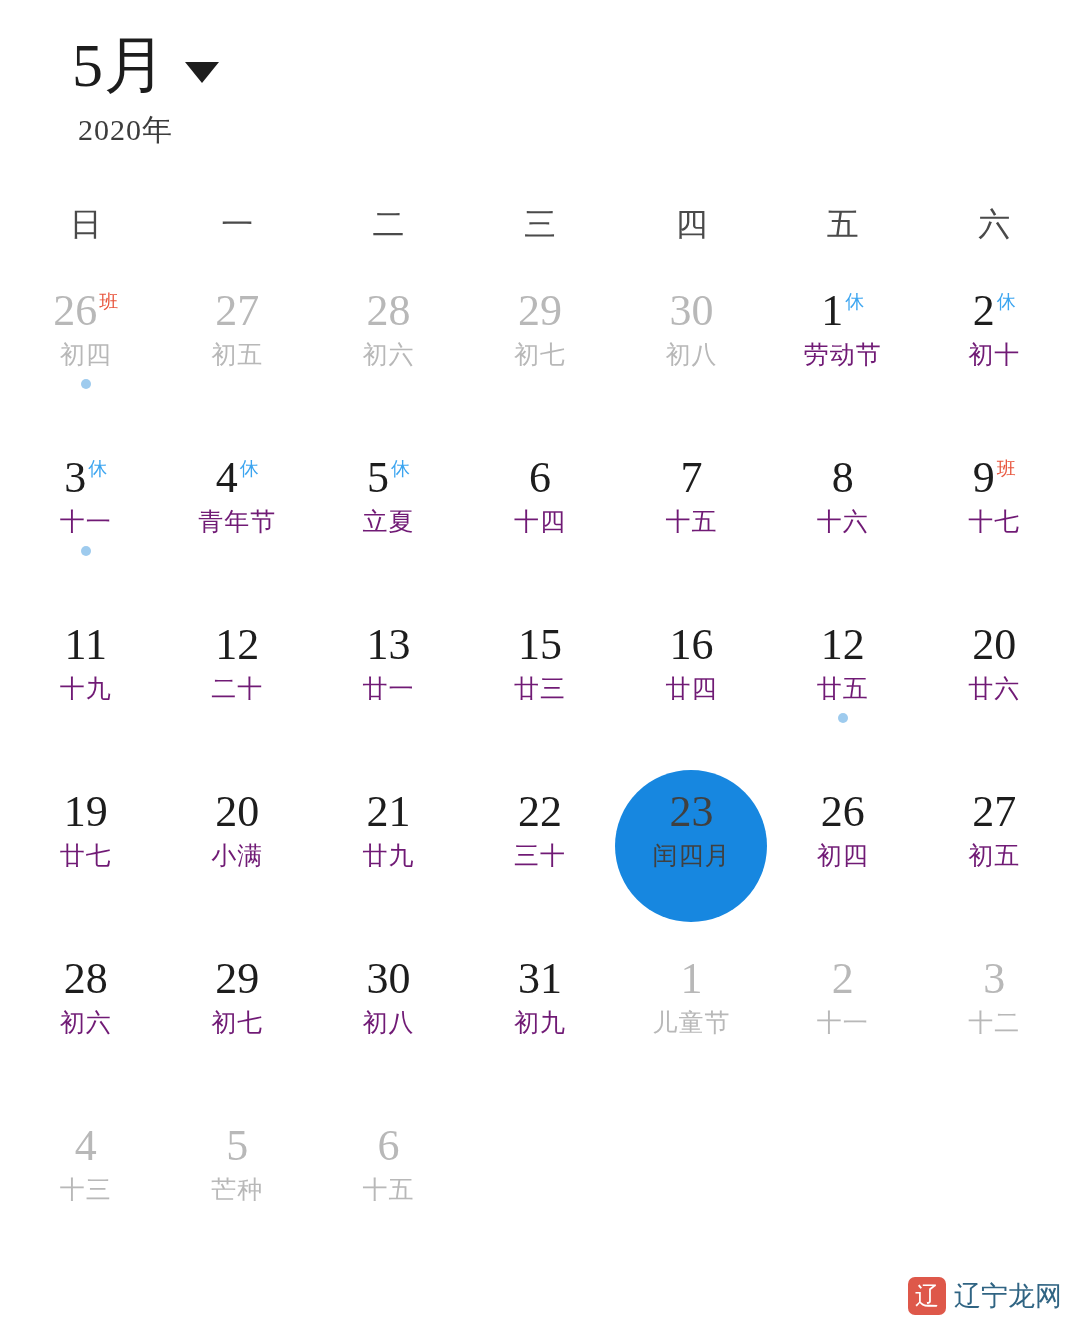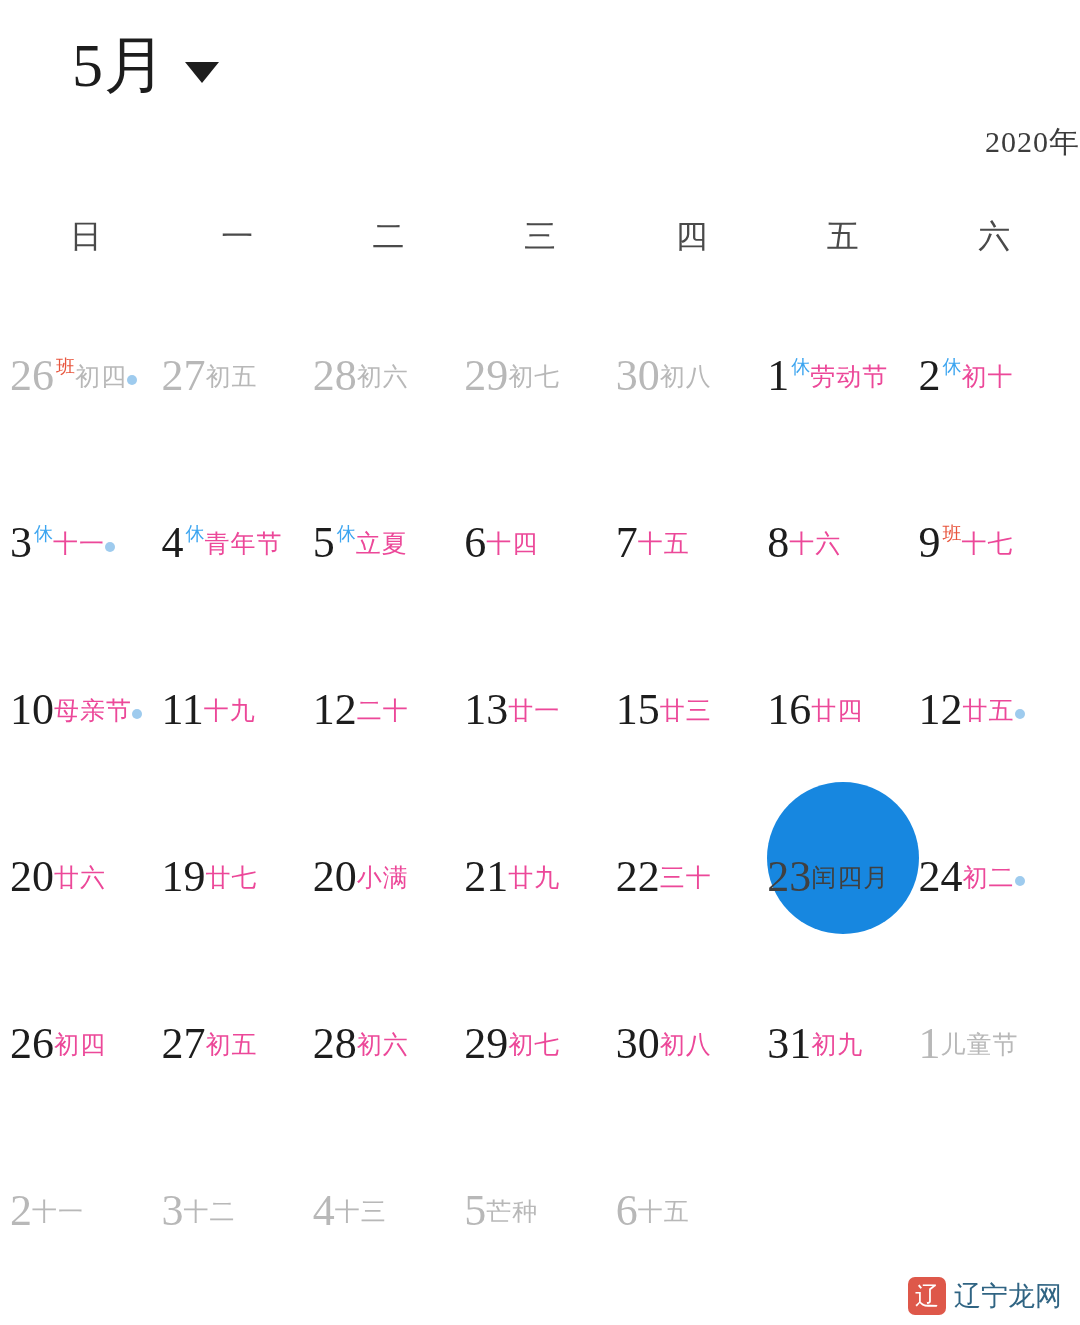--- a/index.html
+++ b/index.html
@@ -41,24 +41,23 @@
     width: 0;
     height: 0;
     border-left: 17px solid transparent;
     border-right: 17px solid transparent;
     border-top: 21px solid #1d1d1d;
     margin-top: 14px;
   }
   .year {
     font-size: 30px;
     color: #3c3c3c;
-    margin-top: 22px;
+    margin-top: 10px;
     margin-left: 6px;
     letter-spacing: 1px;
-    text-align: right;
   }
   .weekdays {
     display: grid;
     grid-template-columns: repeat(7, 1fr);
     margin-top: 52px;
     padding: 0 10px;
   }
   .weekday {
     text-align: center;
     font-size: 32px;
@@ -67,21 +66,21 @@
   .grid {
     display: grid;
     grid-template-columns: repeat(7, 1fr);
     grid-auto-rows: 167px;
     padding: 0 10px;
     margin-top: 28px;
   }
   .cell {
     position: relative;
     display: flex;
-    flex-direction: row;
+    flex-direction: column;
     align-items: center;
     justify-content: flex-start;
     padding-top: 10px;
   }
   .daynum-wrap {
     display: flex;
     align-items: flex-start;
     justify-content: center;
     position: relative;
   }
@@ -103,21 +102,21 @@
   }
   .tag.rest {
     color: #3ca5f0;
   }
   .tag.work {
     color: #e8553d;
   }
   .lunar {
     font-size: 25px;
     line-height: 32px;
-    color: #ec4899;
+    color: #701a75;
     margin-top: 2px;
     letter-spacing: 1px;
   }
   .cell.dim .lunar { color: #b8b8b8; }
   .dot {
     width: 10px;
     height: 10px;
     border-radius: 50%;
     background: #9ecbee;
     margin-top: 8px;
@@ -279,27 +278,20 @@
       </div>
       <div class="cell">
         <div class="daynum-wrap">
           <div class="daynum">9</div>
           <div class="tag work">班</div>
         </div>
         <div class="lunar">十七</div>
       </div>
       <div class="cell">
         <div class="daynum-wrap">
-          <div class="daynum">10</div>
-        </div>
-        <div class="lunar">母亲节</div>
-        <div class="dot"></div>
-      </div>
-      <div class="cell">
-        <div class="daynum-wrap">
           <div class="daynum">11</div>
         </div>
         <div class="lunar">十九</div>
       </div>
       <div class="cell">
         <div class="daynum-wrap">
           <div class="daynum">12</div>
         </div>
         <div class="lunar">二十</div>
       </div>
@@ -357,27 +349,20 @@
           <div class="daynum">22</div>
         </div>
         <div class="lunar">三十</div>
       </div>
       <div class="cell today">
         <div class="circle"></div>
         <div class="daynum-wrap">
           <div class="daynum">23</div>
         </div>
         <div class="lunar">闰四月</div>
-      </div>
-      <div class="cell">
-        <div class="daynum-wrap">
-          <div class="daynum">24</div>
-        </div>
-        <div class="lunar">初二</div>
-        <div class="dot"></div>
       </div>
       <div class="cell">
         <div class="daynum-wrap">
           <div class="daynum">26</div>
         </div>
         <div class="lunar">初四</div>
       </div>
       <div class="cell">
         <div class="daynum-wrap">
           <div class="daynum">27</div>

